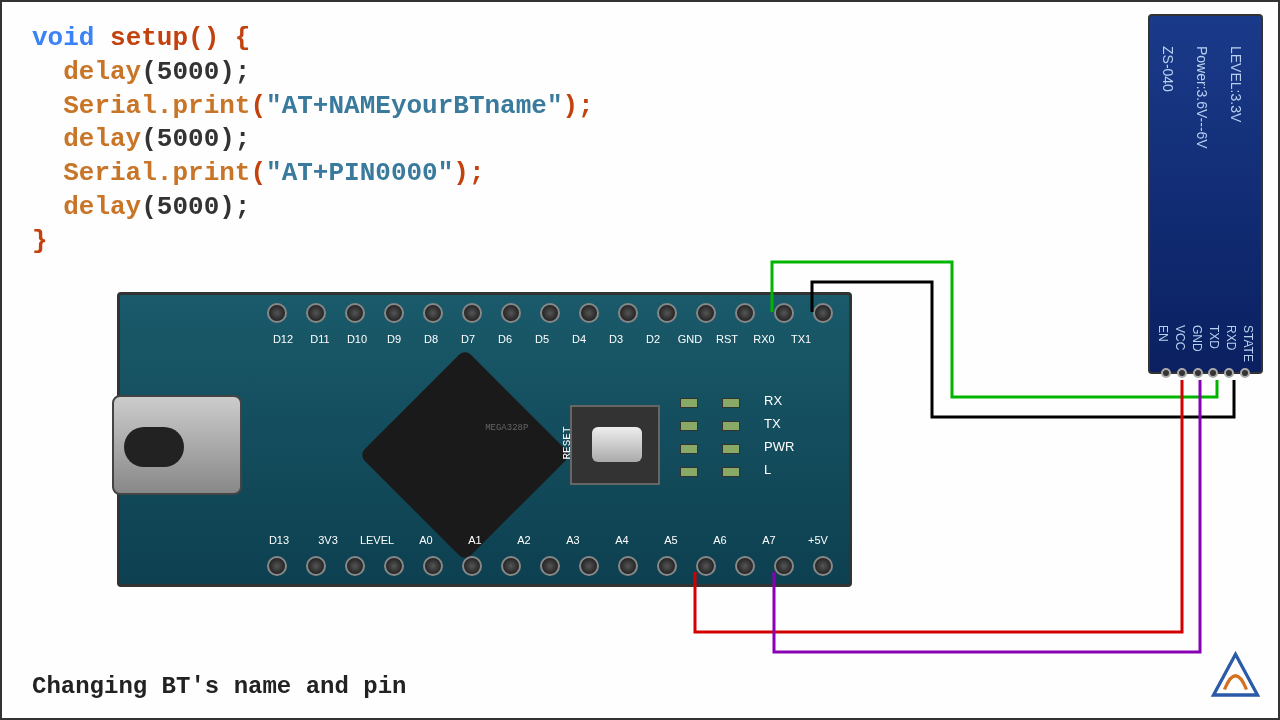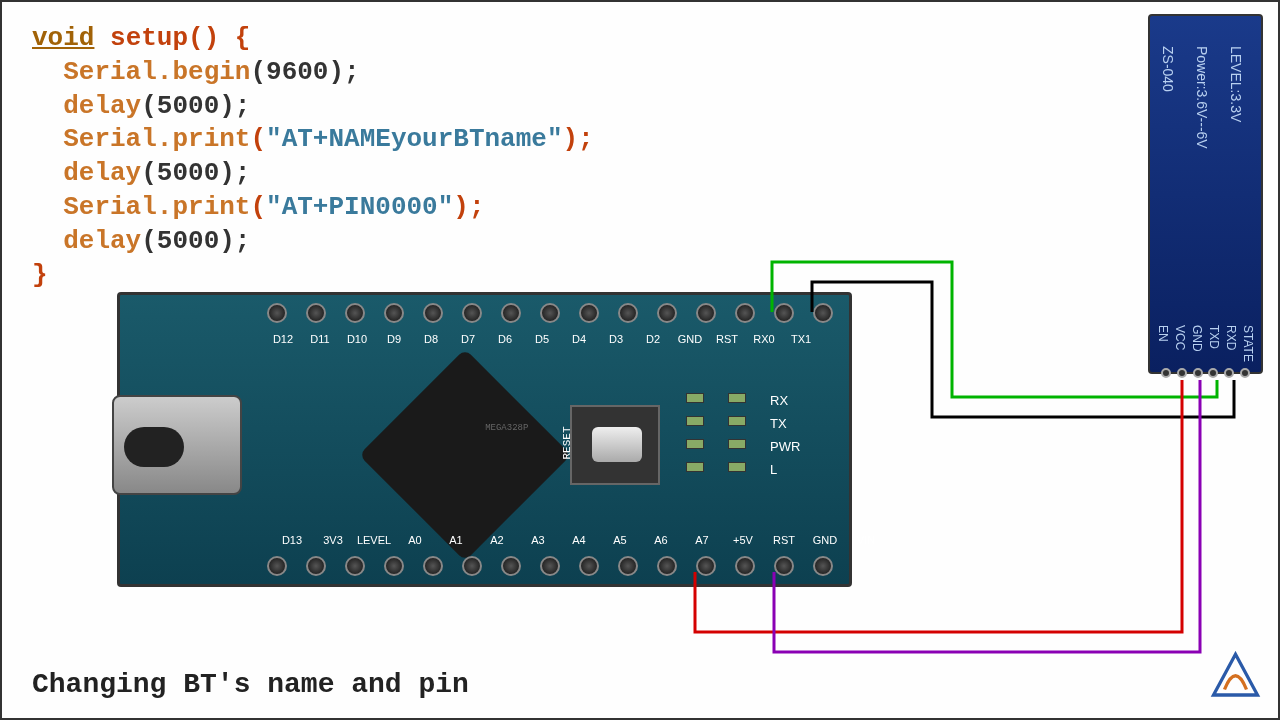--- a/index.html
+++ b/index.html
@@ -15,21 +15,21 @@
 
   .code-block {
     position: absolute;
     top: 20px;
     left: 30px;
     font-size: 26px;
     line-height: 1.3;
     font-weight: bold;
   }
   .code-line { white-space: pre; }
-  .kw { color: #a16207; text-decoration: underline; }
+  .kw { color: #3b82f6; }
   .fn { color: #c97528; }
   .num { color: #333; }
   .str { color: #3a7a9c; }
   .punct { color: #c2410c; }
   .indent { display: inline-block; width: 2ch; }
 
   .arduino {
     position: absolute;
     top: 290px;
     left: 115px;
@@ -43,21 +43,21 @@
   .pin-hole {
     width: 20px; height: 20px; border-radius: 50%;
     background: radial-gradient(#555, #111);
     margin: 0 2px;
     border: 2px solid #888;
   }
   .pin-row.top { top: 8px; left: 145px; gap: 15px; }
   .pin-row.bot { bottom: 8px; left: 145px; gap: 15px; }
   .pin-labels { position: absolute; display: flex; color: #fff; font-size: 11px; font-family: sans-serif; }
   .pin-labels.top { top: 38px; left: 145px; gap: 1px; }
-  .pin-labels.bot { bottom: 38px; left: 154px; gap: 5px; }
+  .pin-labels.bot { bottom: 38px; left: 141px; gap: 13px; }
   .pin-labels span { width: 36px; text-align: center; }
 
   .usb {
     position: absolute; top: 100px; left: -8px;
     width: 130px; height: 100px;
     background: linear-gradient(#ccc, #888);
     border: 2px solid #444;
     border-radius: 8px;
   }
   .usb::after {
@@ -90,21 +90,21 @@
   }
   .reset-txt {
     position: absolute; left: -22px; top: 30px;
     color: #fff; font-size: 11px; transform: rotate(-90deg);
   }
 
   .led-area {
     position: absolute; top: 90px; left: 560px;
     color: #fff; font-size: 13px; font-family: sans-serif;
   }
-  .led-row { display: flex; align-items: flex-start; gap: 24px; margin: 8px 6px; }
+  .led-row { display: flex; align-items: flex-end; gap: 24px; margin: 8px 0; }
   .led-smd { width: 18px; height: 10px; background: #8a6; border: 1px solid #333; }
 
   .bt-module {
     position: absolute; top: 12px; right: 15px;
     width: 115px; height: 360px;
     background: linear-gradient(#1a3a8a, #0a2060);
     border: 2px solid #333;
     border-radius: 4px;
   }
   .bt-texts {
@@ -130,36 +130,35 @@
   }
 
   svg.wires {
     position: absolute; top: 0; left: 0;
     width: 1280px; height: 720px;
     pointer-events: none;
   }
 
   .caption {
     position: absolute; bottom: 18px; left: 30px;
-    font-size: 28px; font-weight: bold;
+    font-size: 24px; font-weight: bold;
     font-family: 'Consolas', 'Courier New', monospace;
     color: #222;
   }
 
   .logo {
     position: absolute; bottom: 12px; right: 15px;
     width: 55px; height: 55px;
   }
 </style>
 </head>
 <body>
 
 <div class="code-block">
   <div class="code-line"><span class="kw">void</span><span class="punct"> setup() {</span></div>
-  <div class="code-line"><span class="indent"></span><span class="fn">Serial</span><span class="fn">.begin</span><span class="num">(9600);</span></div>
   <div class="code-line"><span class="indent"></span><span class="fn">delay</span><span class="num">(5000);</span></div>
   <div class="code-line"><span class="indent"></span><span class="fn">Serial</span><span class="fn">.print</span><span class="punct">(</span><span class="str">"AT+NAMEyourBTname"</span><span class="punct">);</span></div>
   <div class="code-line"><span class="indent"></span><span class="fn">delay</span><span class="num">(5000);</span></div>
   <div class="code-line"><span class="indent"></span><span class="fn">Serial</span><span class="fn">.print</span><span class="punct">(</span><span class="str">"AT+PIN0000"</span><span class="punct">);</span></div>
   <div class="code-line"><span class="indent"></span><span class="fn">delay</span><span class="num">(5000);</span></div>
   <div class="code-line"><span class="punct">}</span></div>
 </div>
 
 <div class="arduino">
   <div class="usb"></div>

